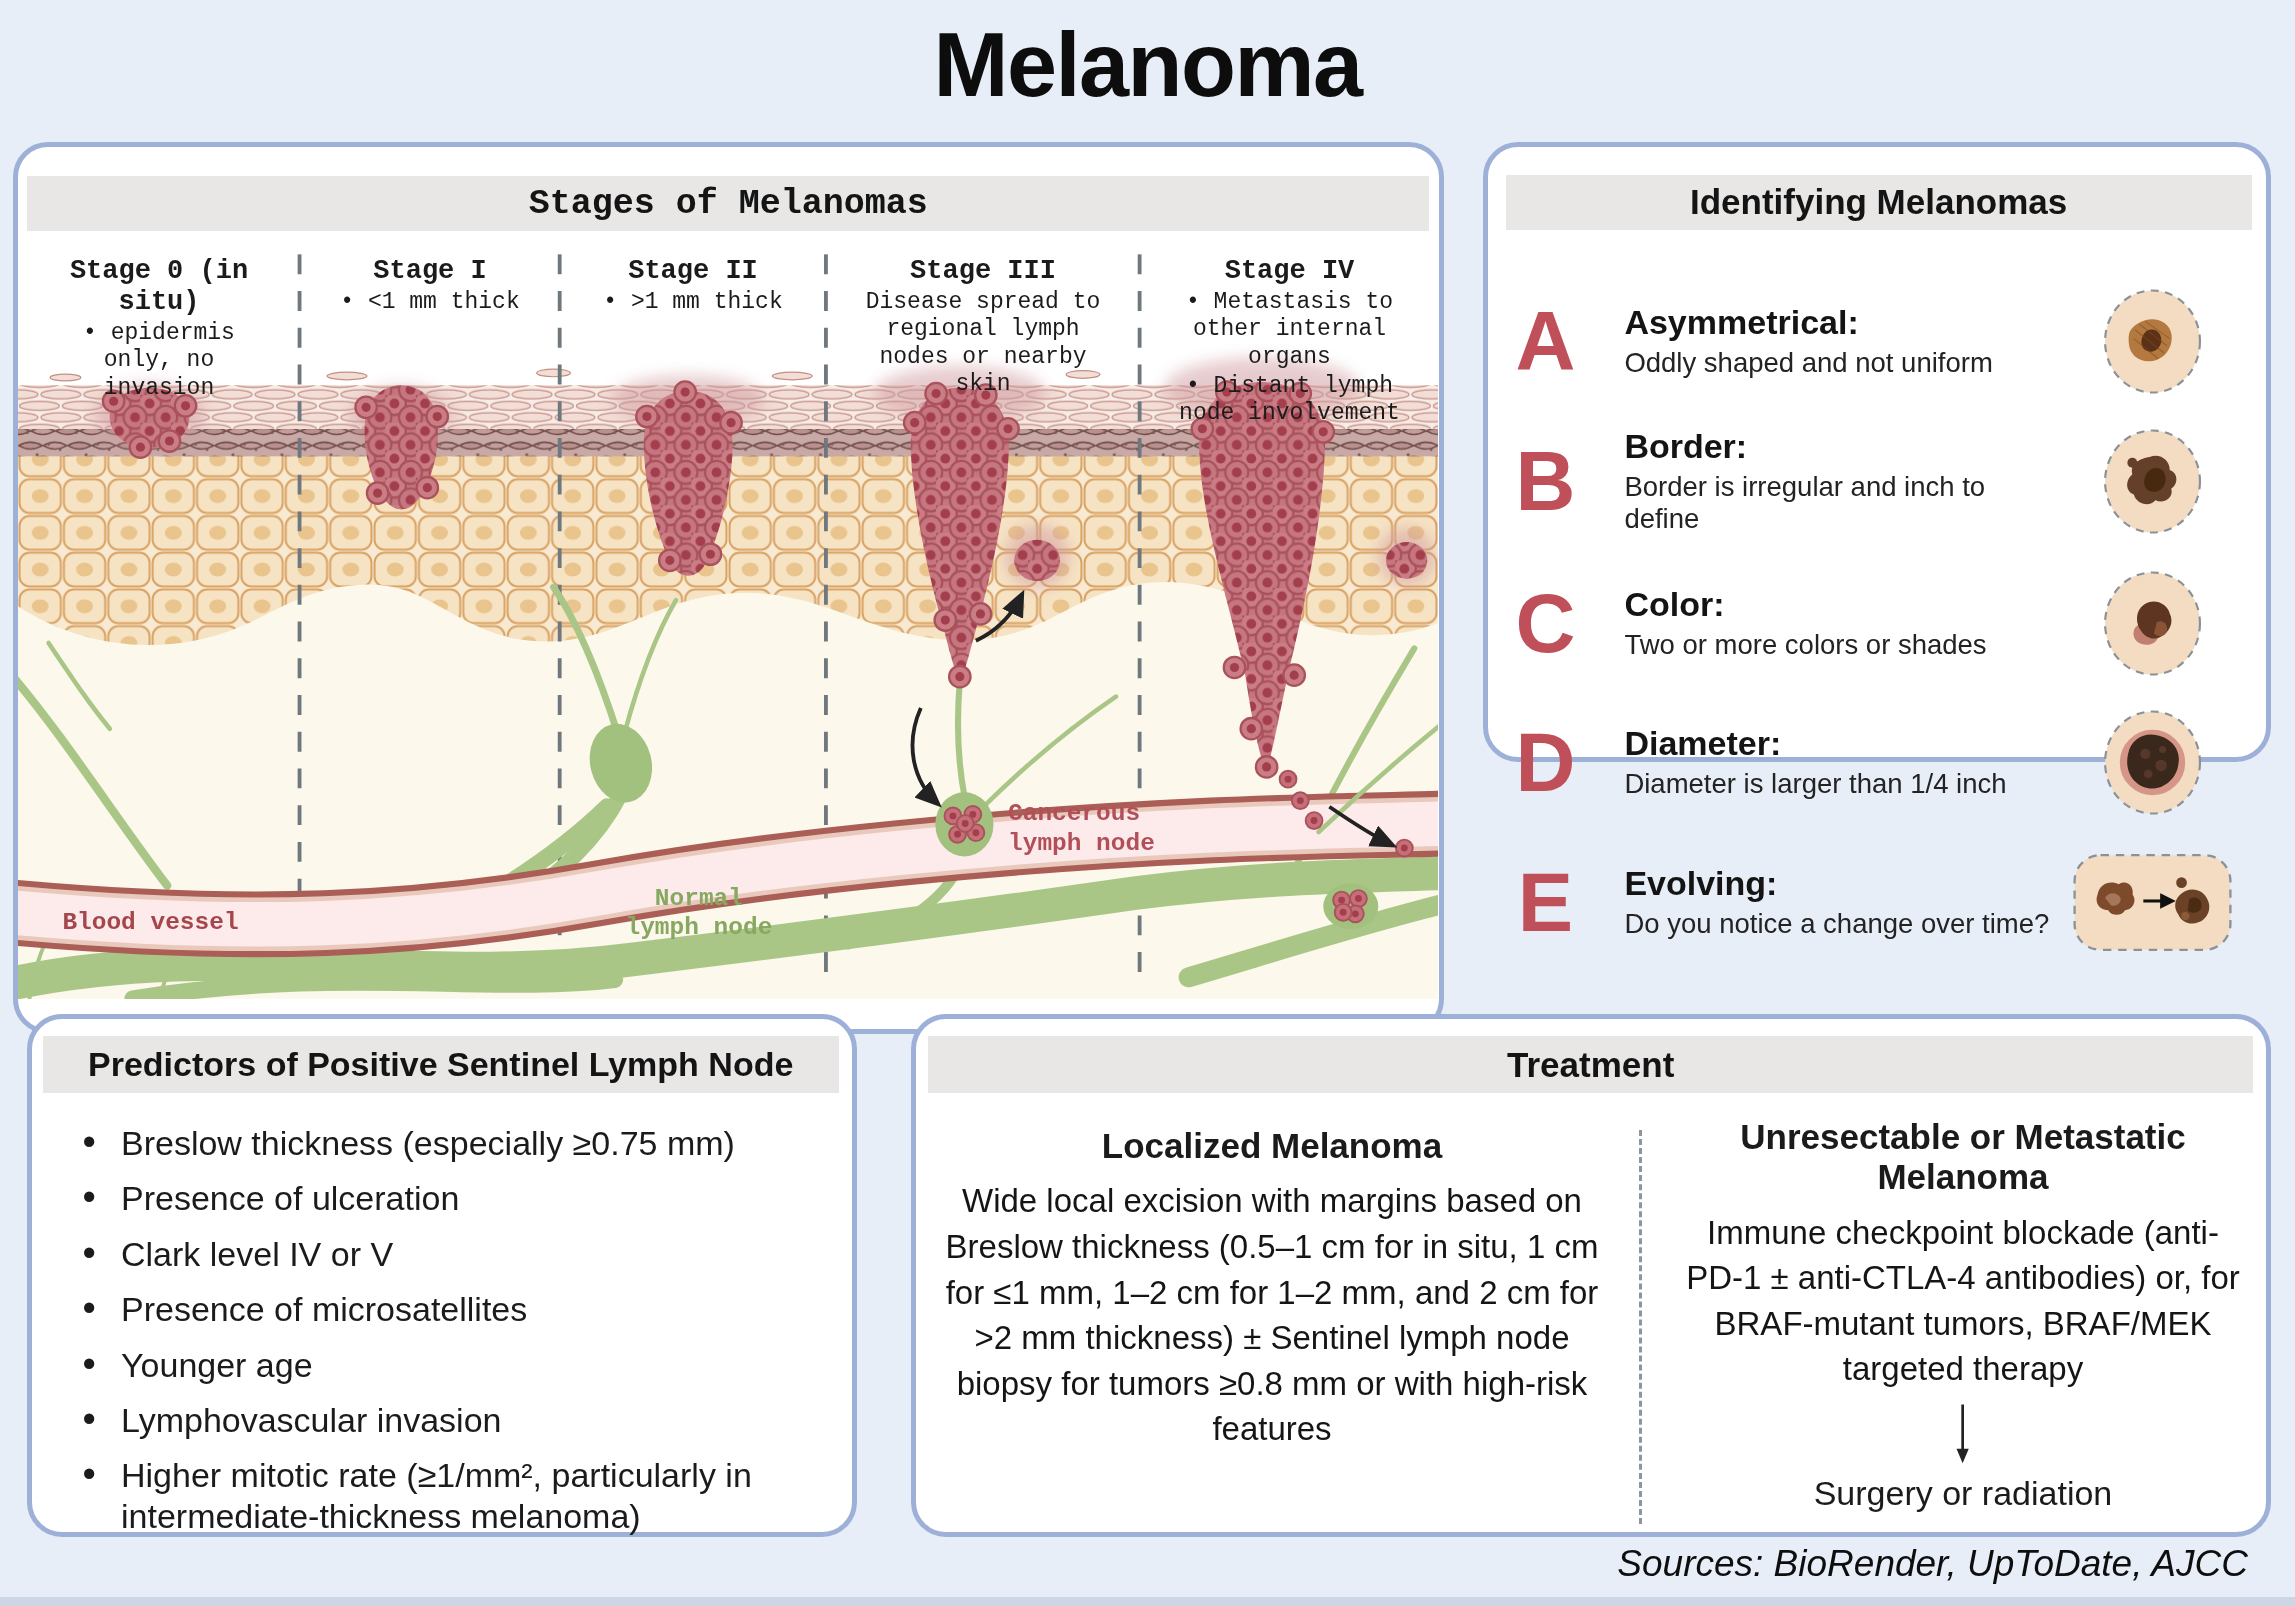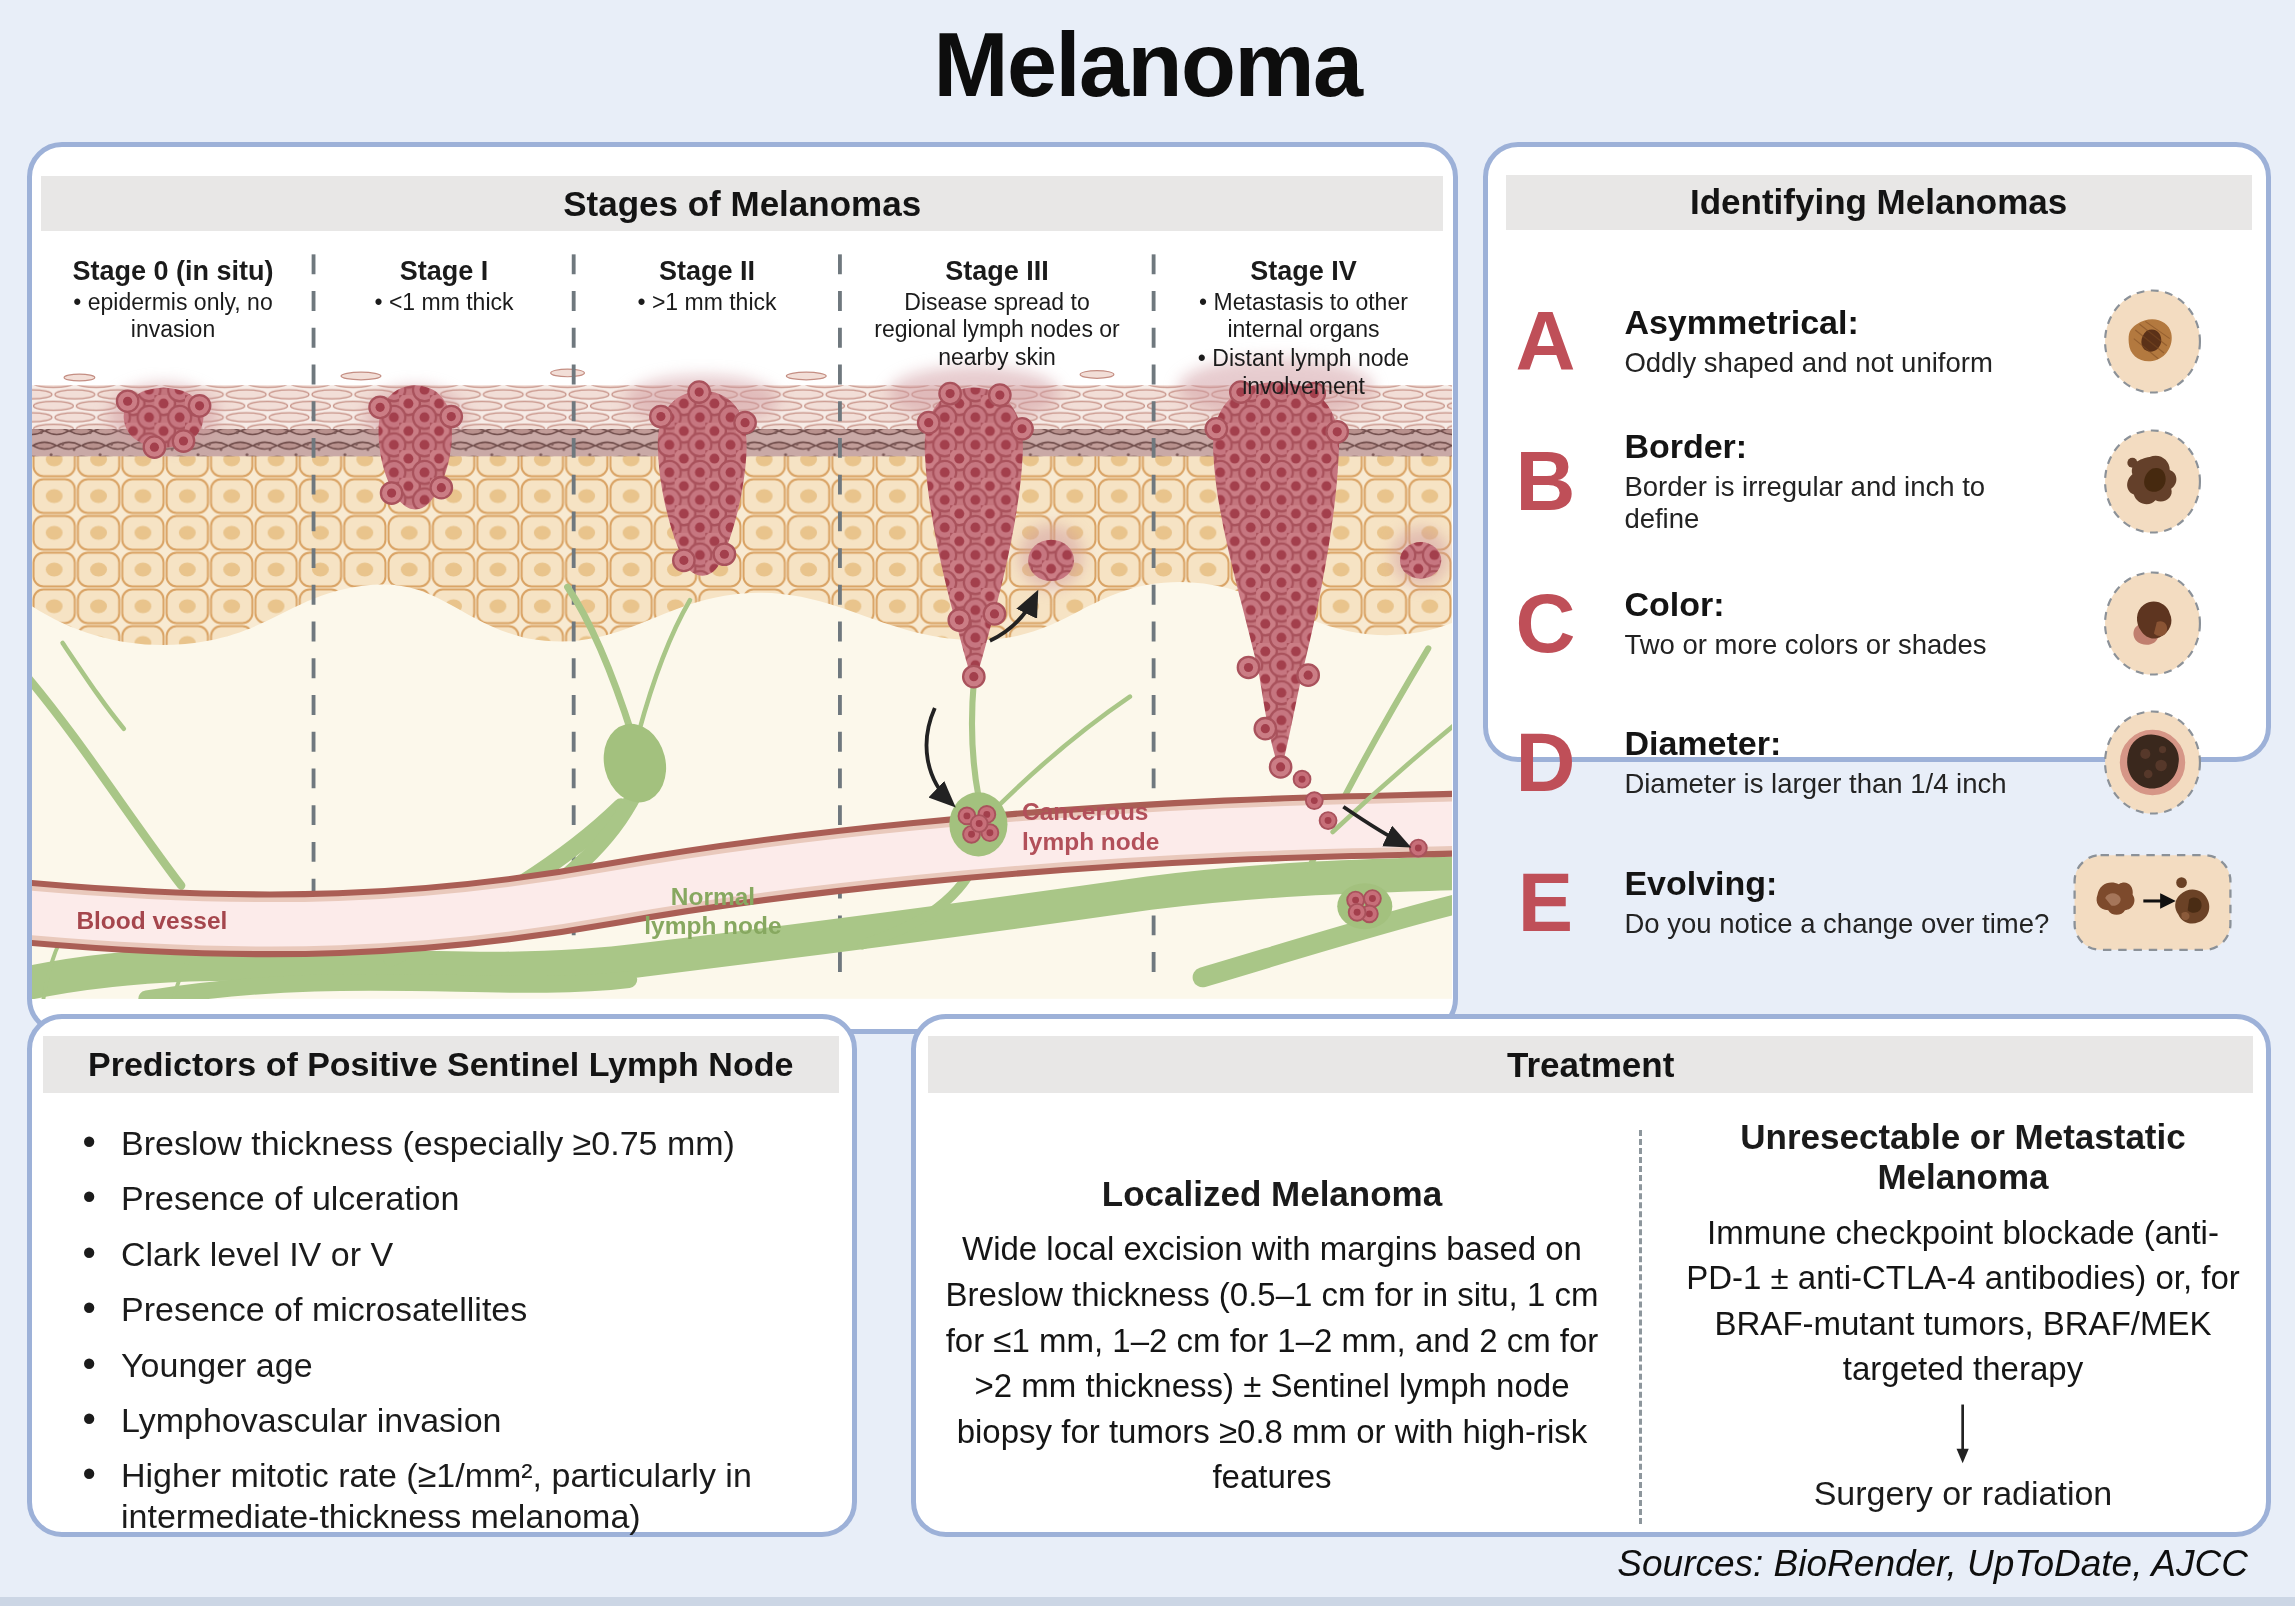--- a/index.html
+++ b/index.html
@@ -3,21 +3,21 @@
 <meta charset="utf-8">
 <style>
   * { margin:0; padding:0; box-sizing:border-box; }
   html,body { width:2295px; height:1607px; }
   body { background:#e8eef8; font-family:"Liberation Sans", sans-serif; position:relative; overflow:hidden; color:#1b1b1b; }
 
   .page-title { position:absolute; top:13.8px; left:0; width:2295px; text-align:center;
     font-size:90px; font-weight:700; letter-spacing:-1.5px; color:#0d0d0d; }
 
   .panel { position:absolute; background:#ffffff; border:5.4px solid #9db1d8; border-radius:35px; }
-  #stages-panel   { left:27px;  top:142px;  width:1431px; height:892px; }
+  #stages-panel   { left:13px;  top:142px;  width:1431px; height:892px;font-family:Liberation Mono, monospace; }
   #ident-panel    { left:1483px; top:142px; width:788px; height:620px; }
   #pred-panel     { left:27px;  top:1014px; width:830px; height:523px;padding-left:34px; }
   #treat-panel    { left:911px; top:1014px; width:1360px; height:523px; }
 
   .bar { position:absolute; background:#e8e7e6; display:flex; align-items:center; justify-content:center;
     font-weight:700; font-size:35px; color:#141414; }
   #stages-bar { left:9.2px; top:29px; width:1402px; height:55px; }
   #ident-bar  { left:17.6px; top:27.5px; width:746px;  height:55px; }
   #pred-bar   { left:10.7px; top:17px; width:796px; height:57px; font-size:34px; }
   #treat-bar  { left:12.2px; top:17px; width:1325px; height:57px; }
@@ -44,21 +44,21 @@
   .abc-icon { width:181px; display:flex; justify-content:center; align-items:center; }
   #row-a { top:129px; } #row-b { top:269px; } #row-c { top:411px; } #row-d { top:550px; } #row-e { top:690px; }
 
   
   #pred-list { position:absolute; left:49px; top:104px; width:746px; list-style:none; }
   #pred-list li { font-size:34px; line-height:1.18; margin-bottom:15.3px; padding-left:40px; position:relative; }
   #pred-list li::before { content:"•"; position:absolute; left:1.5px; top:-3.1px; font-size:38px; }
 
   
   .t-col { position:absolute; text-align:center; }
-  #t-col-left  { left:24.5px;  top:107px; width:663px;margin-top:48px; }
+  #t-col-left  { left:24.5px;  top:107px; width:663px; }
   #t-col-right { left:764px; top:98px; width:566px;text-align:center; }
   .t-title { font-size:35px; font-weight:700; line-height:1.15; margin-bottom:12.2px; }
   .t-body  { font-size:33px; line-height:1.38; color:#151515; }
   .t-followup { font-size:34px; margin-top:7.7px; }
   #treat-divider { position:absolute; left:723px; top:111px; height:394px; width:0;
     border-left:3.8px dashed #8d969c; }
   .t-arrow { margin-top:10.7px; }
 
   #sources { position:absolute; top:1543px; right:47px; font-size:37px; font-style:italic; font-weight:500; color:#0e0e0e; }
   #bottom-strip { position:absolute; bottom:0; left:0; width:2295px; height:10px; background:#ccd6e5; }

